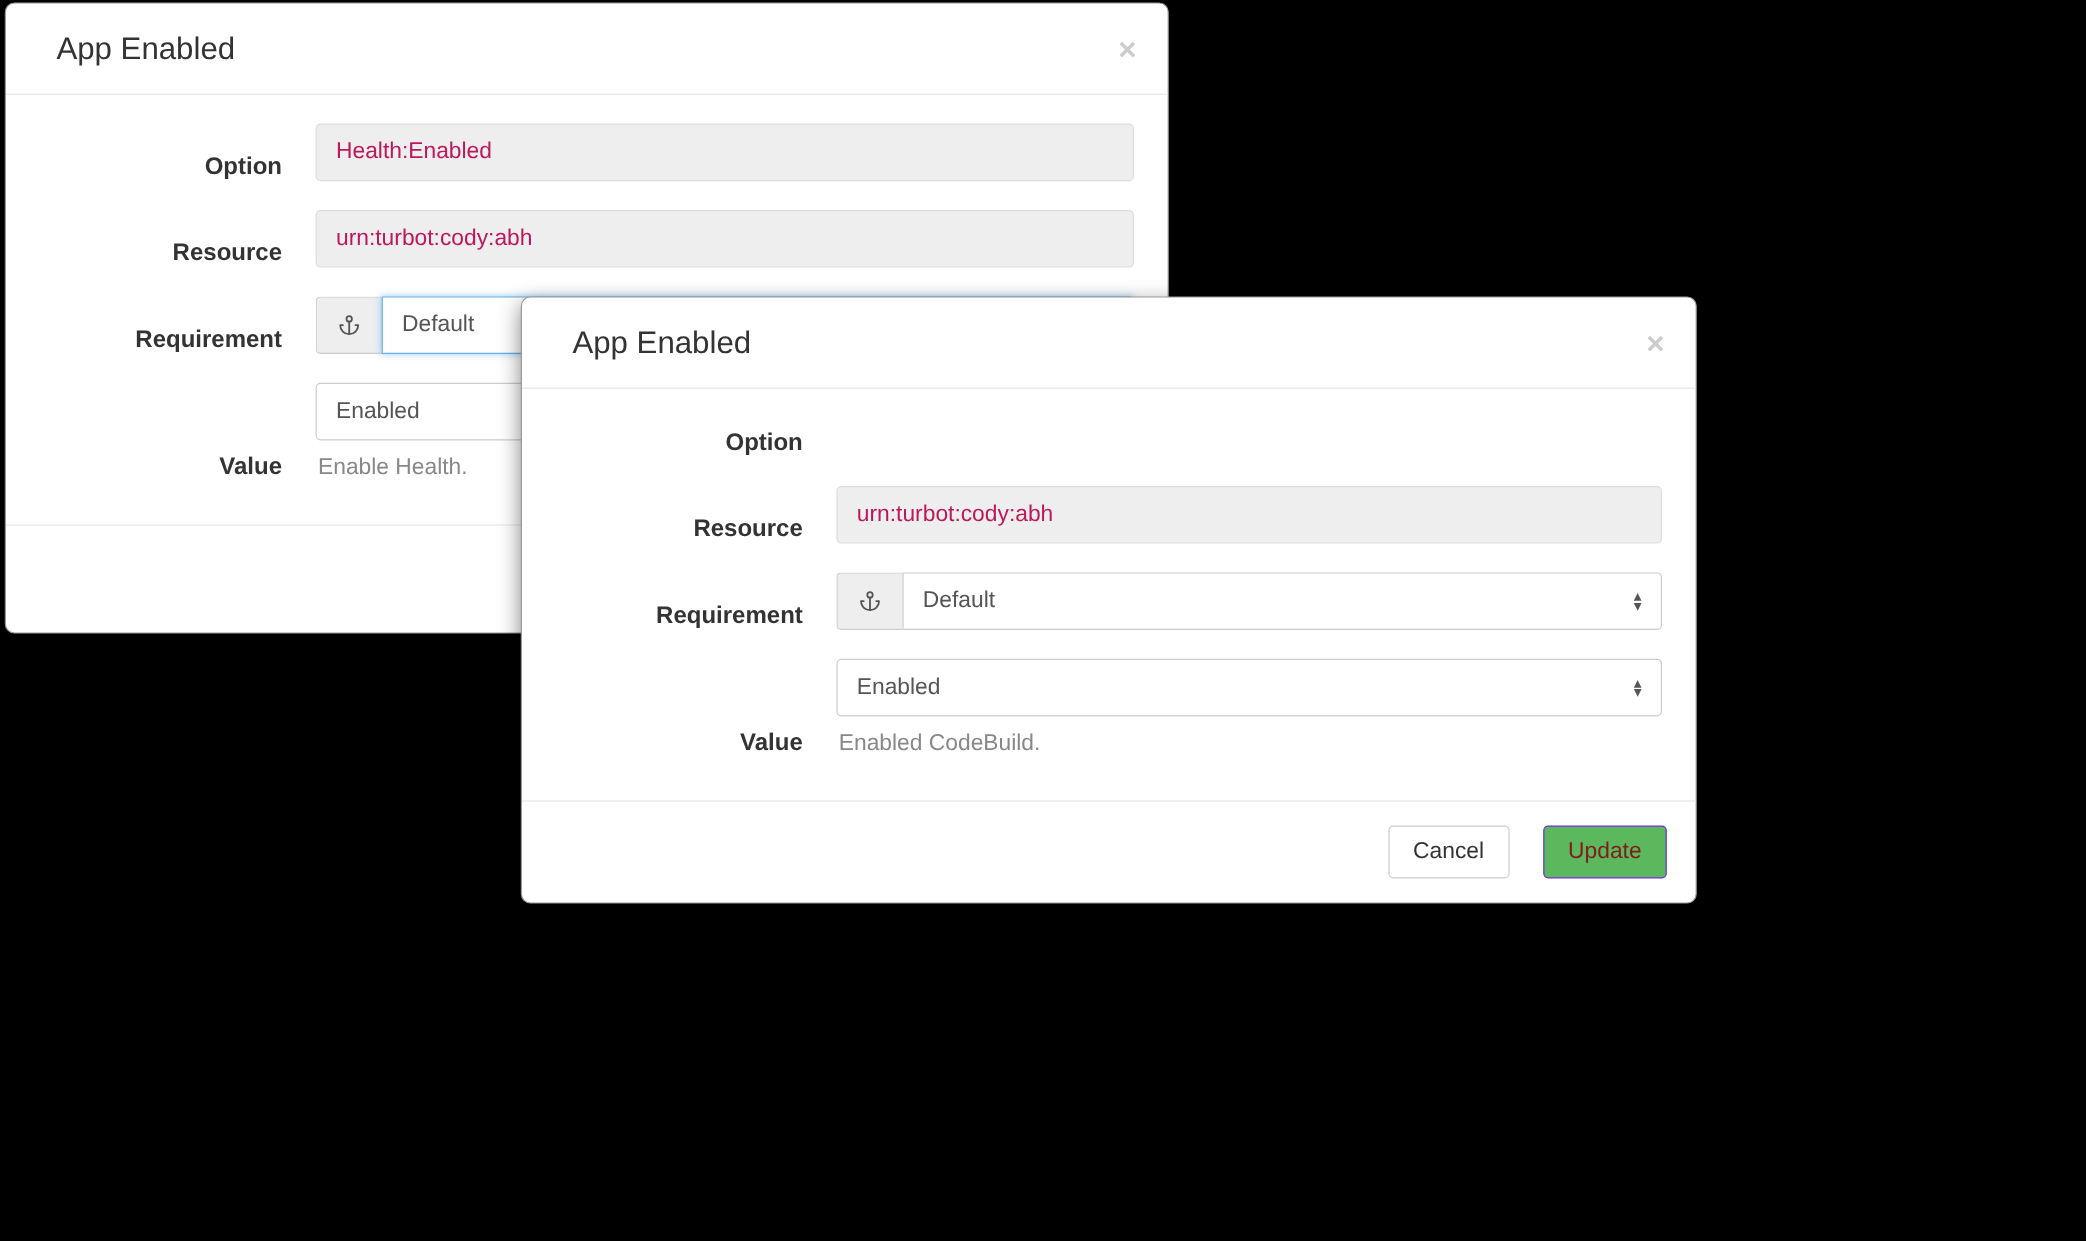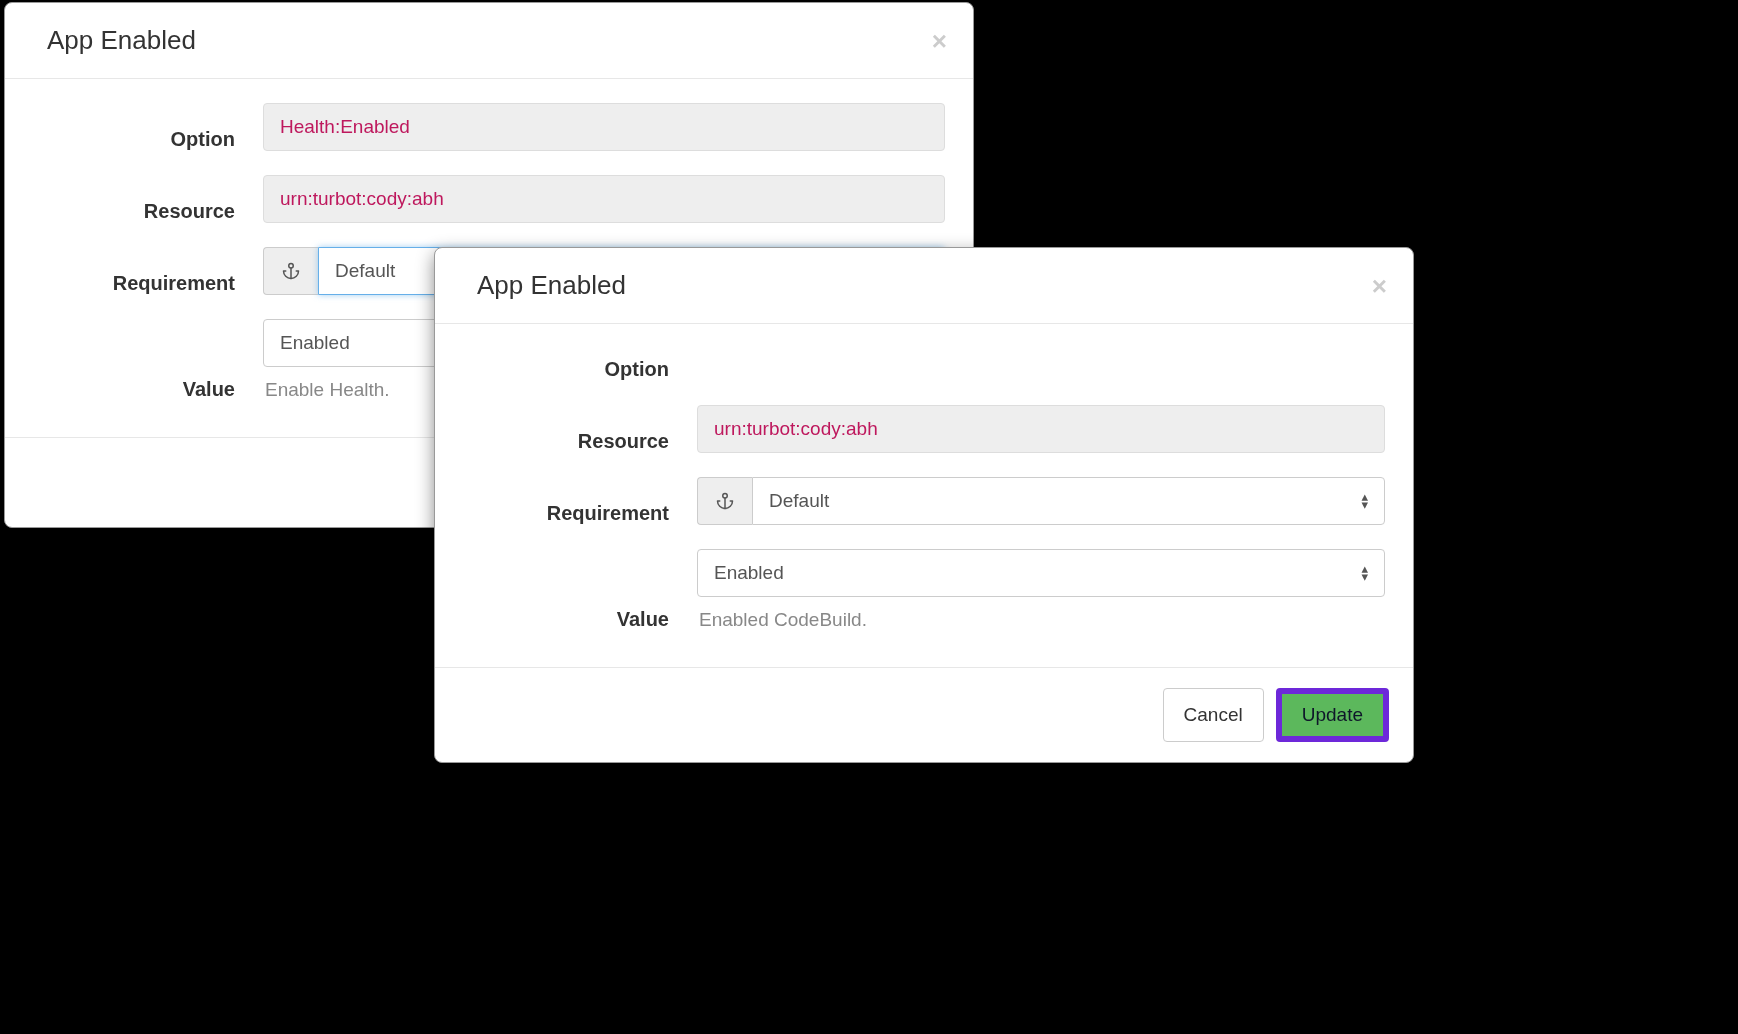--- a/index.html
+++ b/index.html
@@ -133,37 +133,37 @@
       color: #888;
       font-size: 19px;
       margin-top: 12px;
       padding-left: 2px;
     }
     .modal-footer {
       border-top: 1px solid #e7e7e7;
       padding: 20px 24px;
       display: flex;
       justify-content: flex-end;
-      gap: 12px;
+      gap: 28px;
     }
     .btn {
       padding: 10px 20px;
       font-size: 19px;
       border-radius: 4px;
       cursor: pointer;
     }
     .btn-default {
       background: #fff;
       border: 1px solid #ccc;
       color: #333;
     }
     .btn-success {
       background: #5cb85c;
-      border: 6px solid #6d28d9;
-      color: #0f172a;
+      border: 1px solid #6d28d9;
+      color: #7f1d1d;
     }
     .modal-1 .modal-footer {
       height: 90px;
     }
   </style>
 </head>
 <body>
 
 <div class="modal modal-1">
   <div class="modal-header">

